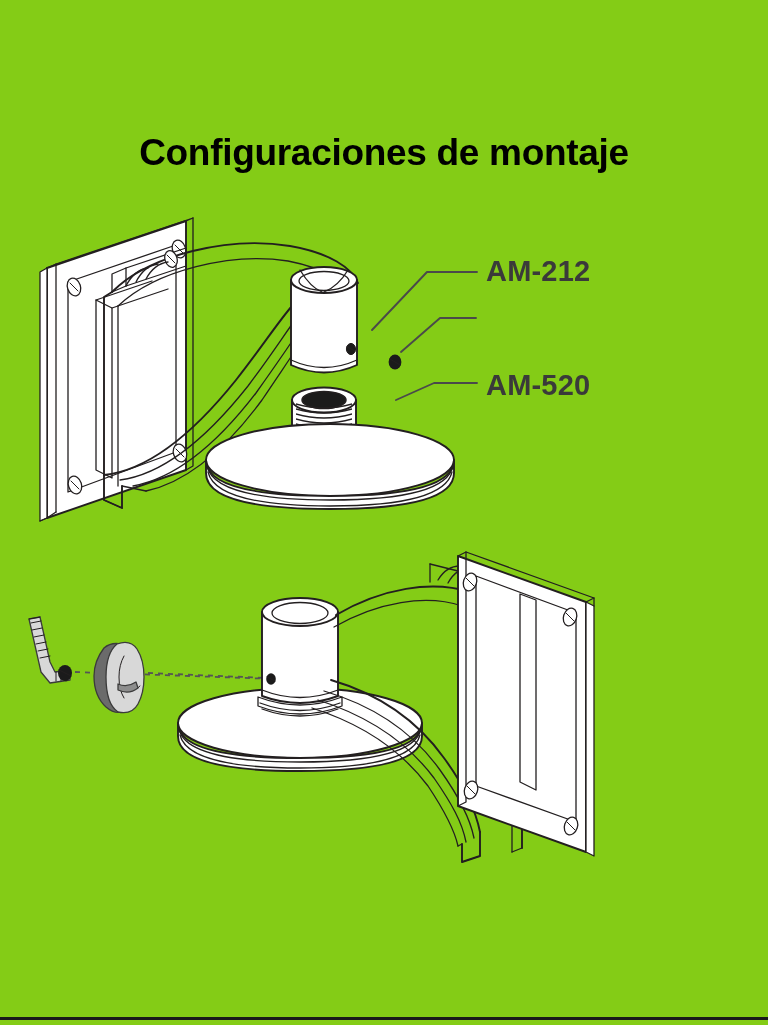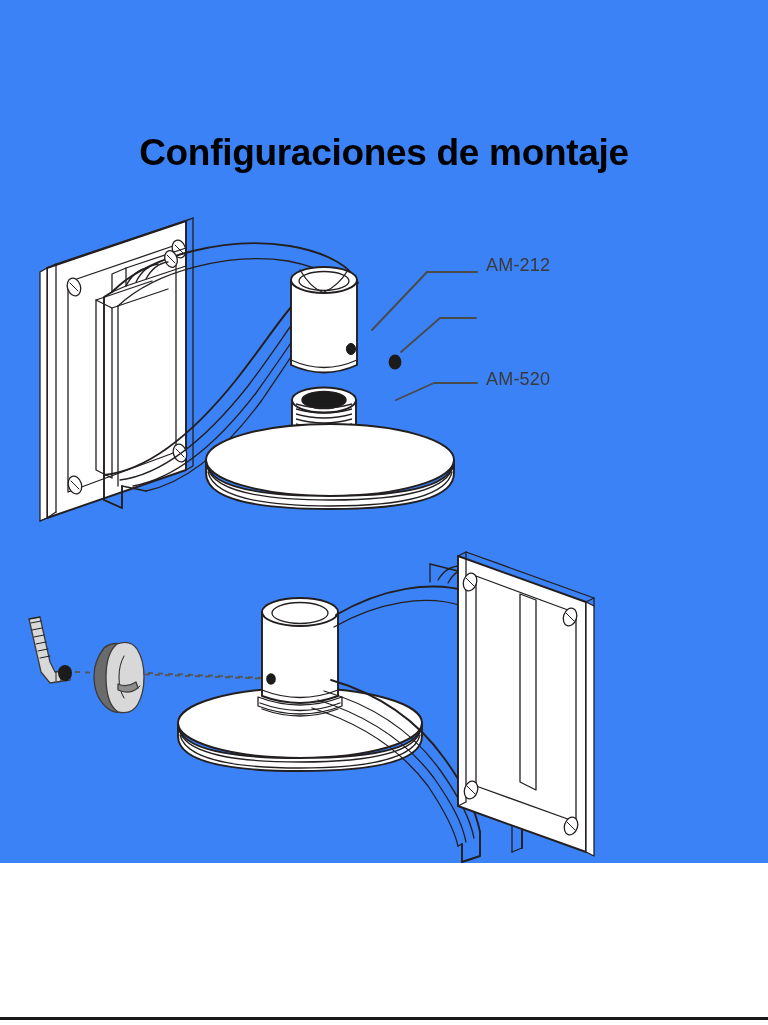--- a/index.html
+++ b/index.html
@@ -14,22 +14,22 @@
     position: relative;
     overflow: hidden;
     font-family: "Liberation Sans", sans-serif;
     -webkit-font-smoothing: antialiased;
   }
 
   #page {
     position: absolute;
     left: 0; top: 0;
     width: 768px;
-    height: 863px;
-    background: #3b82f6;
+    height: 1025px;
+    background: #84cc16;
   }
 
   
   #page-title {
     position: absolute;
     left: 0;
     top: 132px;
     width: 768px;
     text-align: center;
     font-family: "Liberation Sans", sans-serif;
@@ -37,22 +37,22 @@
     font-weight: bold;
     letter-spacing: -0.3px;
     color: #000000;
     white-space: nowrap;
   }
 
   
   .callout-label {
     position: absolute;
     font-family: "Liberation Sans", sans-serif;
-    font-size: 18px;
-    font-weight: normal;
+    font-size: 29px;
+    font-weight: bold;
     color: #3a3a3a;
     white-space: nowrap;
     letter-spacing: 0.2px;
   }
   #label-am212  { left: 486px; top: 255px; }
   #label-hex    { left: 484px; top: 305px; letter-spacing: 0.8px; }
   #label-am520  { left: 486px; top: 369px; text-align: center; }
 
   
   #artwork {

